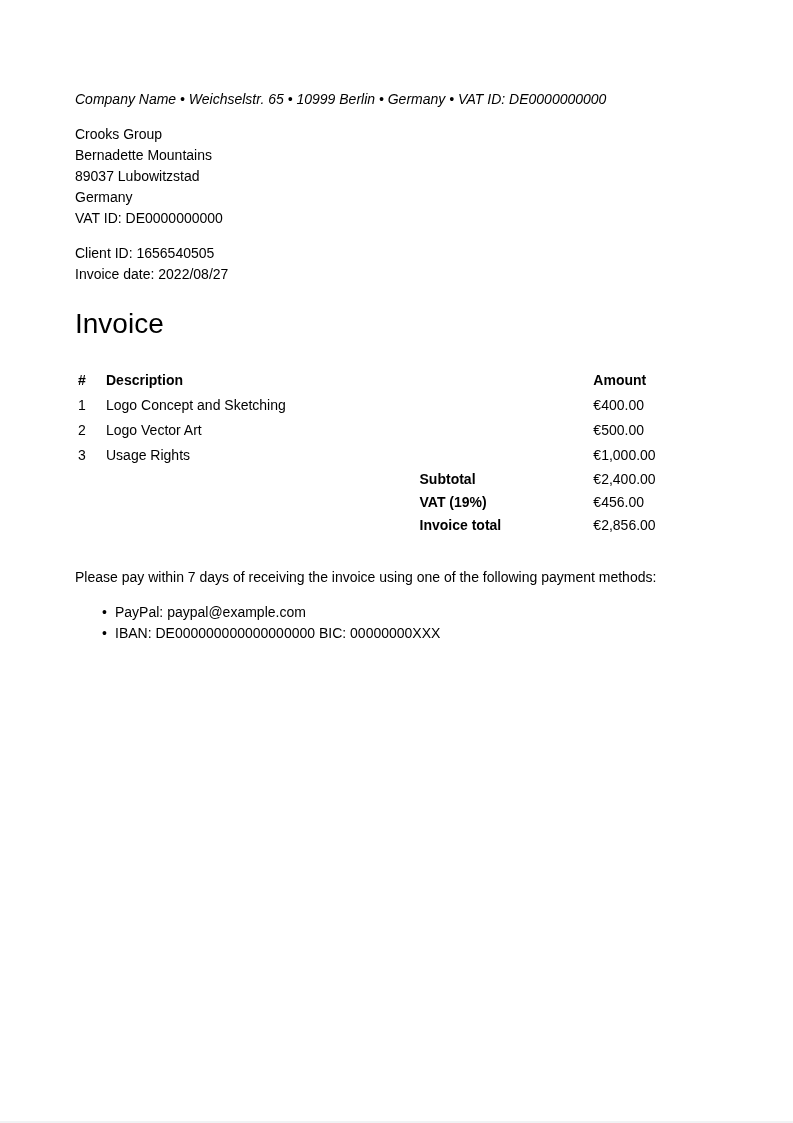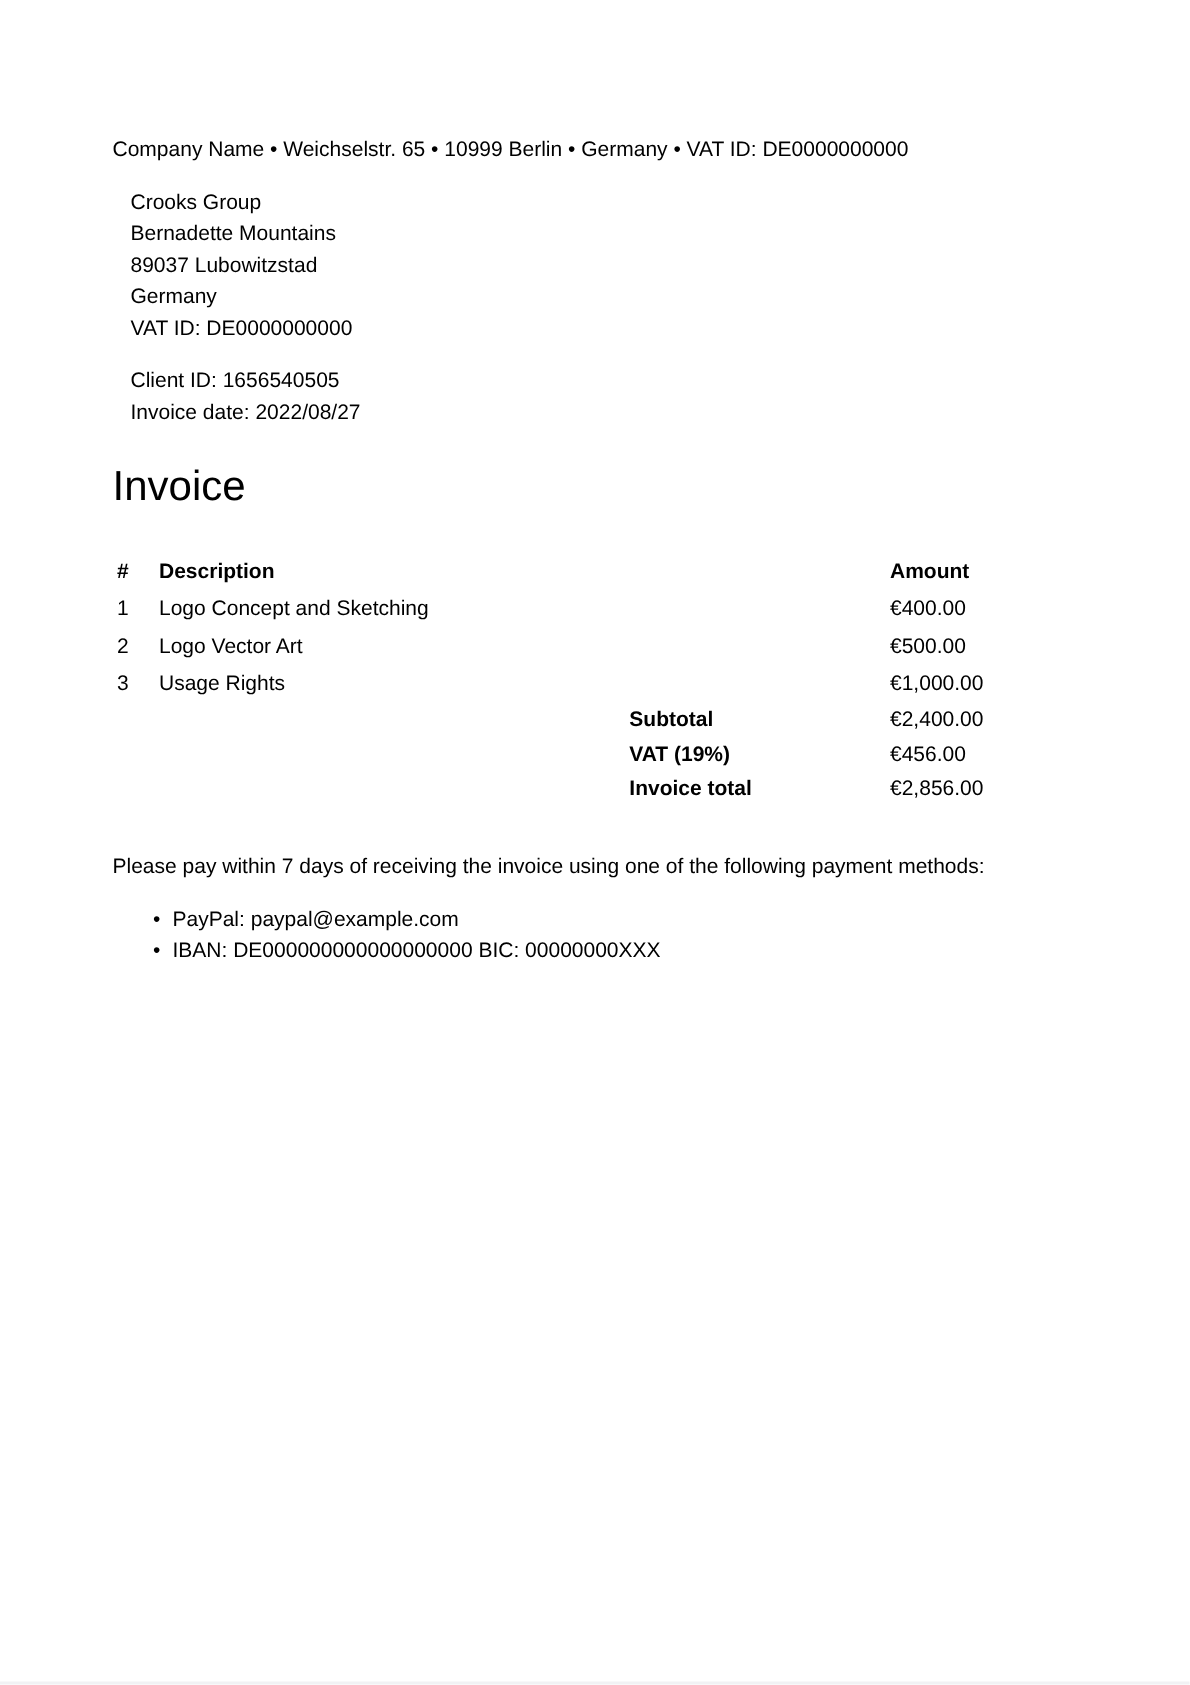--- a/index.html
+++ b/index.html
@@ -19,27 +19,27 @@
     }
     .page {
       position: absolute;
       left: 75px;
       top: 89px;
       width: 627px;
     }
     .sender-line {
       margin: 0;
       height: 21px;
+      font-style: italic;
     }
     .recipient {
       margin-top: 14px;
     }
     .recipient div, .meta div {
       height: 21px;
-      margin-left: 12px;
     }
     .meta {
       margin-top: 14px;
     }
     .title {
       font-size: 28px;
       font-weight: normal;
       line-height: 34px;
       margin: 22px 0 17px 0;
       height: 34px;

